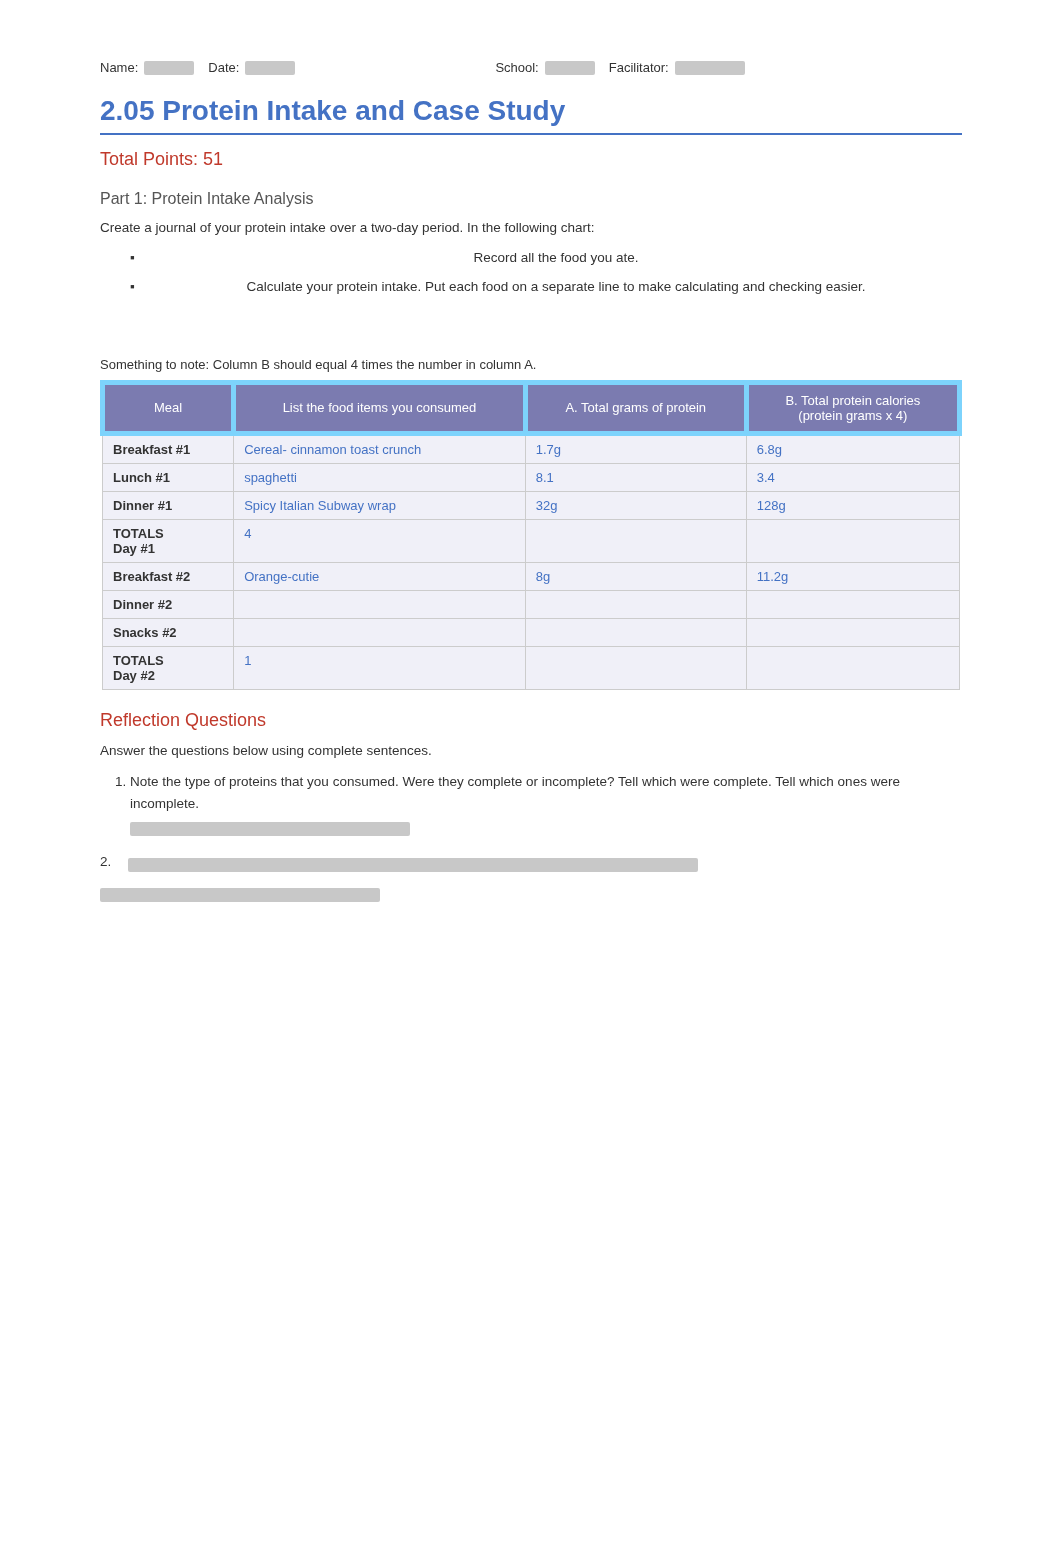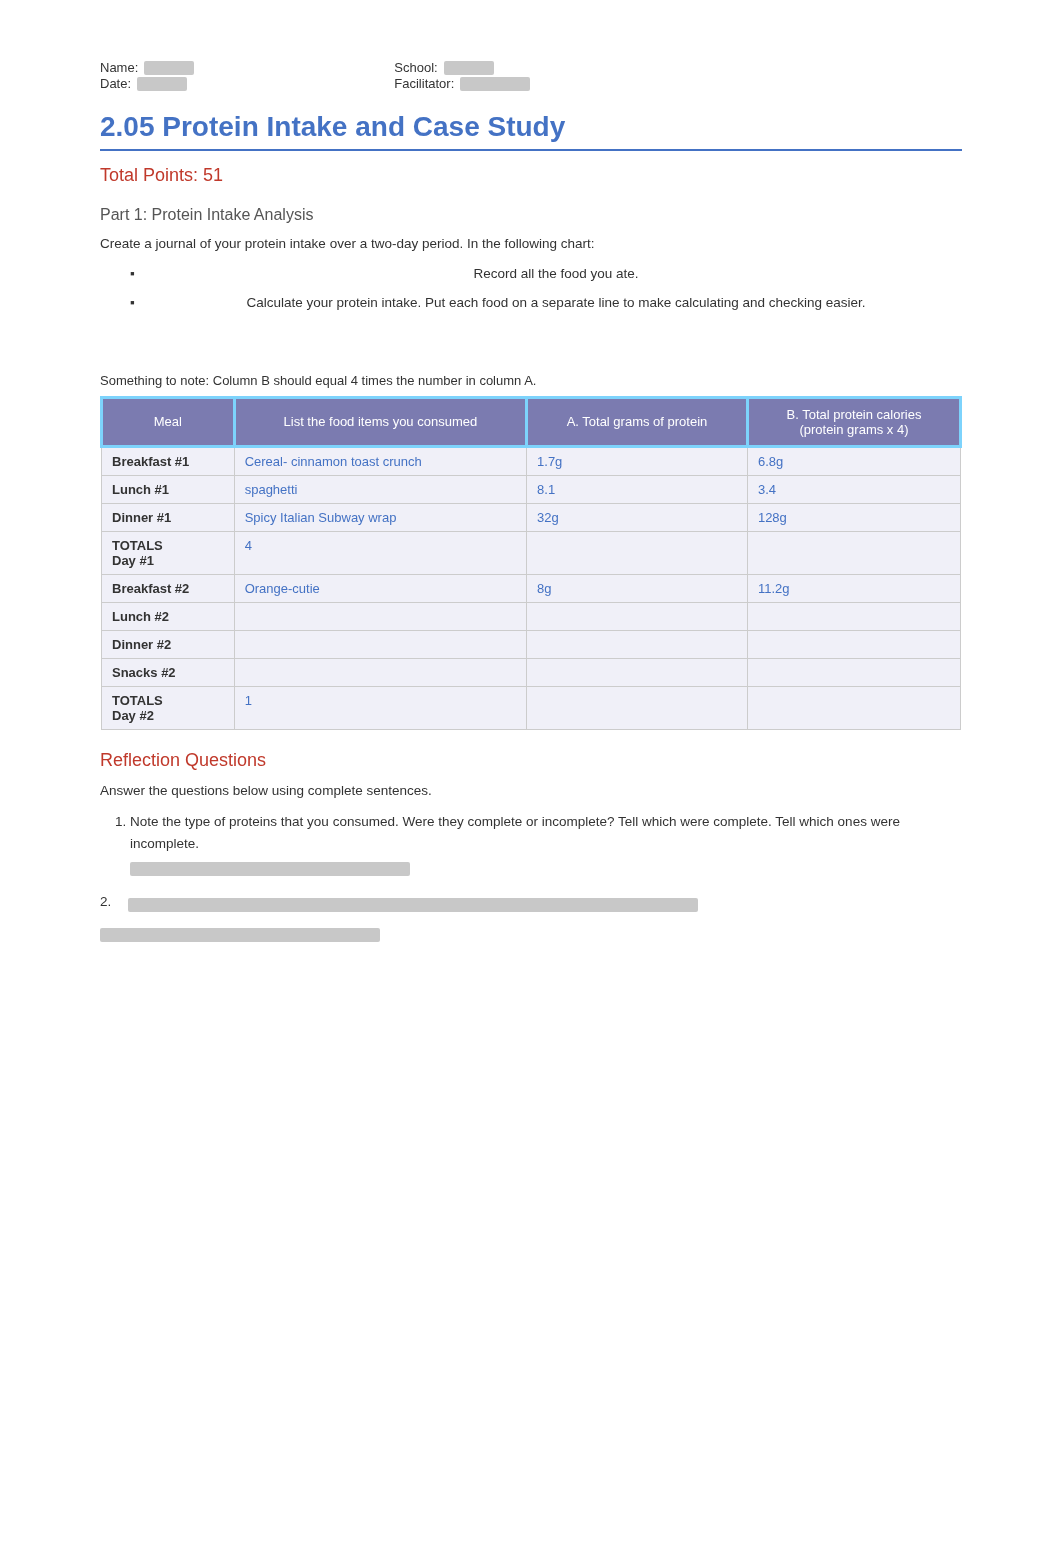--- a/index.html
+++ b/index.html
@@ -12,22 +12,22 @@
       min-height: 1561px;
       padding: 60px 100px;
     }
     .header-fields {
       display: flex;
       gap: 200px;
       margin-bottom: 20px;
     }
     .header-left, .header-right {
       display: flex;
-      flex-direction: column;
-      gap: 1px;
+      flex-direction: row;
+      gap: 14px;
     }
     .field-row {
       display: flex;
       align-items: center;
       gap: 6px;
     }
     .field-label {
       color: #333;
       font-size: 13px;
     }
@@ -109,21 +109,21 @@
       font-size: 13px;
     }
     .data-table thead tr {
       background-color: #7B7BB0;
       color: #fff;
     }
     .data-table thead th {
       padding: 8px 10px;
       text-align: center;
       font-weight: normal;
-      border: 3px solid #7dd3fc;
+      border: 5px solid #7dd3fc;
       margin-top: 48px;
     }
     .data-table tbody tr {
       background-color: #f0f0f8;
       border: 1px solid #ccc;
     }
     .data-table tbody td {
       padding: 6px 10px;
       border: 1px solid #ccc;
       vertical-align: top;
@@ -258,26 +258,20 @@
       <td class="col-protein"></td>
       <td class="col-calories"></td>
     </tr>
     <tr>
       <td class="col-meal">Breakfast #2</td>
       <td class="col-food">Orange-cutie</td>
       <td class="col-protein">8g</td>
       <td class="col-calories">11.2g</td>
     </tr>
     <tr>
-      <td class="col-meal">Lunch #2</td>
-      <td class="col-food"></td>
-      <td class="col-protein"></td>
-      <td class="col-calories"></td>
-    </tr>
-    <tr>
       <td class="col-meal">Dinner #2</td>
       <td class="col-food"></td>
       <td class="col-protein"></td>
       <td class="col-calories"></td>
     </tr>
     <tr>
       <td class="col-meal">Snacks #2</td>
       <td class="col-food"></td>
       <td class="col-protein"></td>
       <td class="col-calories"></td>

